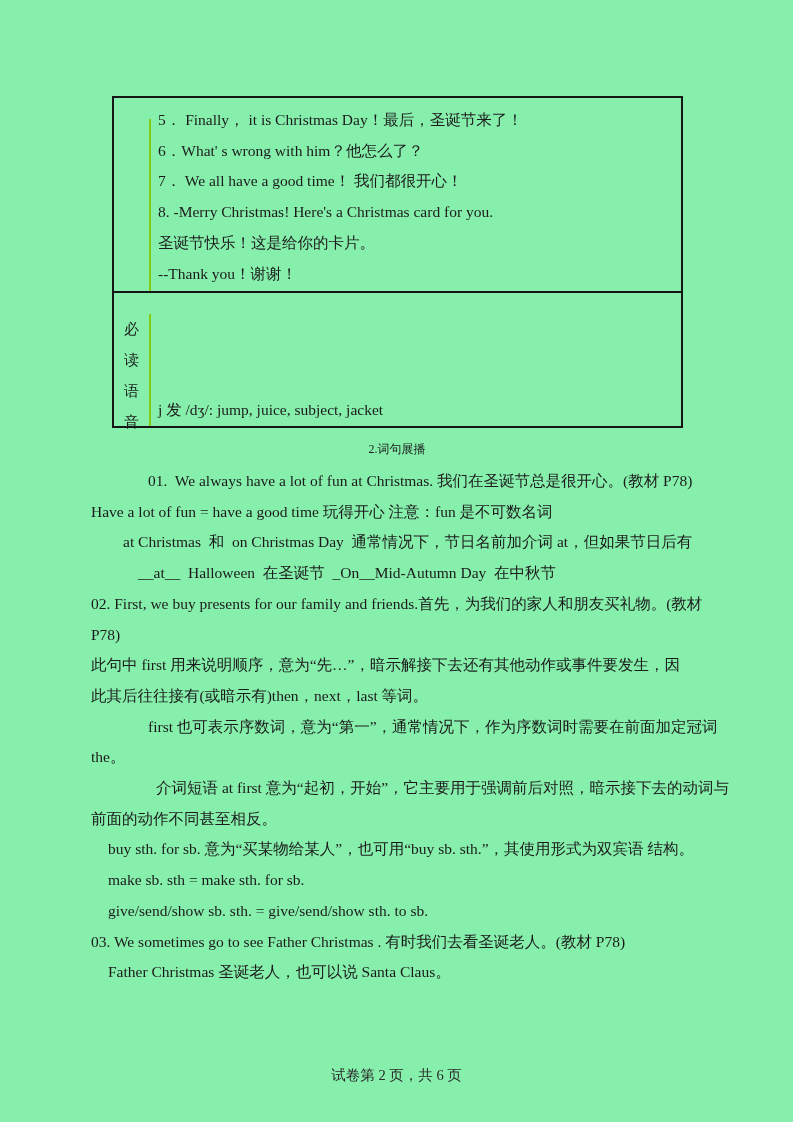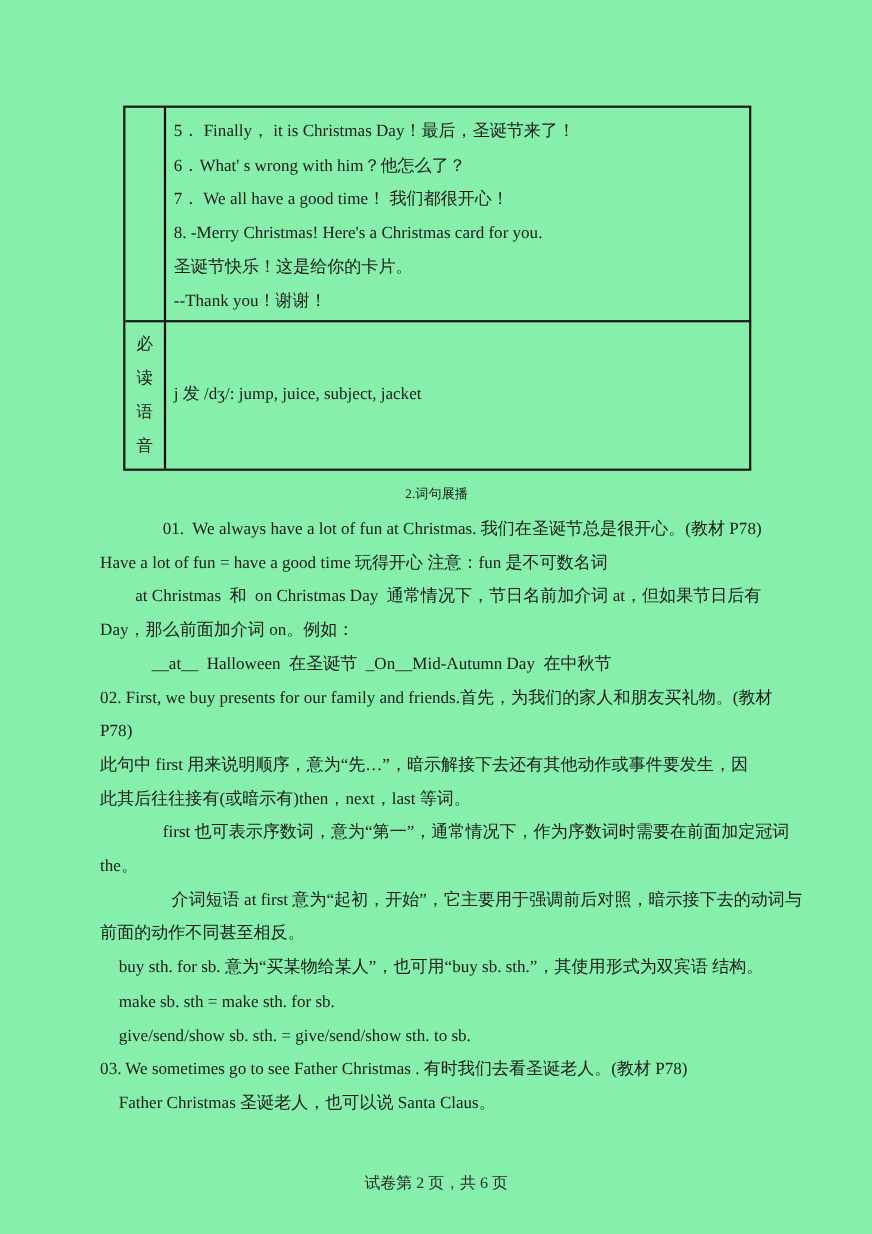--- a/index.html
+++ b/index.html
@@ -26,34 +26,34 @@
     border: 2px solid #161616;
   }
   .t-row { display: flex; }
   .t-row.r1 {
     height: 193px;
     border-bottom: 2px solid #161616;
   }
   .t-row.r2 { height: 133px; }
   .t-cell-label {
     width: 35px;
-    border-right: 2px solid #000000;
+    border-right: 2px solid #84cc16;
     display: flex;
-    align-items: center;
     justify-content: center;
     flex: none;
+    margin-top: 21px;
   }
   .t-cell-content {
     flex: 1;
     padding: 7px 4px 0 7px;
     overflow: hidden;
   }
   .t-cell-content.vcenter {
     display: flex;
-    align-items: center;
+    align-items: flex-end;
     padding-top: 0;
   }
   .v-label {
     width: 16px;
     font-size: 15px;
     line-height: 31px;
     text-align: center;
     word-break: break-all;
   }
   
@@ -119,21 +119,20 @@
       </div>
     </div>
   </div>
 
   <div class="section-heading">2.词句展播</div>
 
   <div class="body-text">
     <div class="line i57">01.  We always have a lot of fun at Christmas. 我们在圣诞节总是很开心。(教材 P78)</div>
     <div class="line">Have a lot of fun = have a good time 玩得开心 注意：fun 是不可数名词</div>
     <div class="line i32">at Christmas  和  on Christmas Day  通常情况下，节日名前加介词 at，但如果节日后有</div>
-    <div class="line">Day，那么前面加介词 on。例如：</div>
     <div class="line i47">__at__  Halloween  在圣诞节  _On__Mid-Autumn Day  在中秋节</div>
     <div class="line">02. First, we buy presents for our family and friends.首先，为我们的家人和朋友买礼物。(教材</div>
     <div class="line">P78)</div>
     <div class="line i40">此句中 first 用来说明顺序，意为“先…”，暗示解接下去还有其他动作或事件要发生，因</div>
     <div class="line">此其后往往接有(或暗示有)then，next，last 等词。</div>
     <div class="line i57">first 也可表示序数词，意为“第一”，通常情况下，作为序数词时需要在前面加定冠词</div>
     <div class="line">the。</div>
     <div class="line i65">介词短语 at first 意为“起初，开始”，它主要用于强调前后对照，暗示接下去的动词与</div>
     <div class="line">前面的动作不同甚至相反。</div>
     <div class="line i17">buy sth. for sb. 意为“买某物给某人”，也可用“buy sb. sth.”，其使用形式为双宾语 结构。</div>

